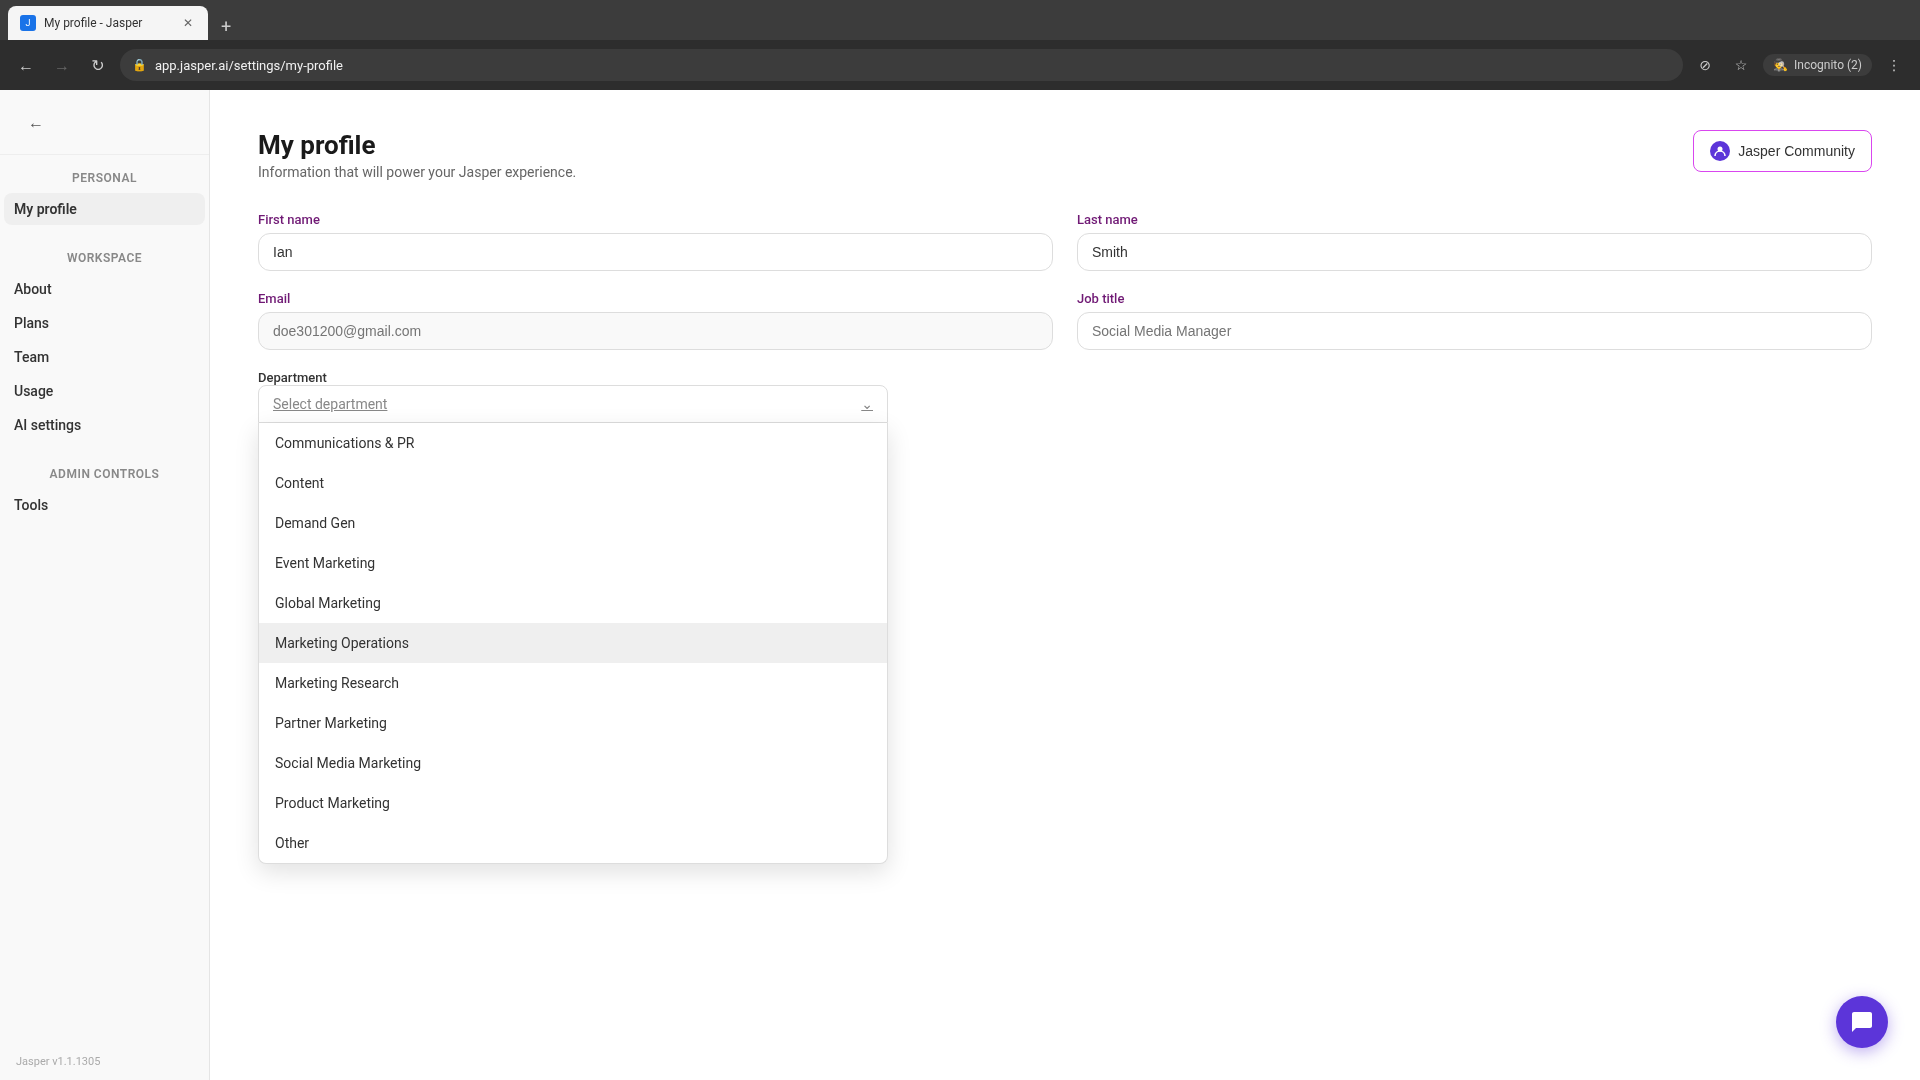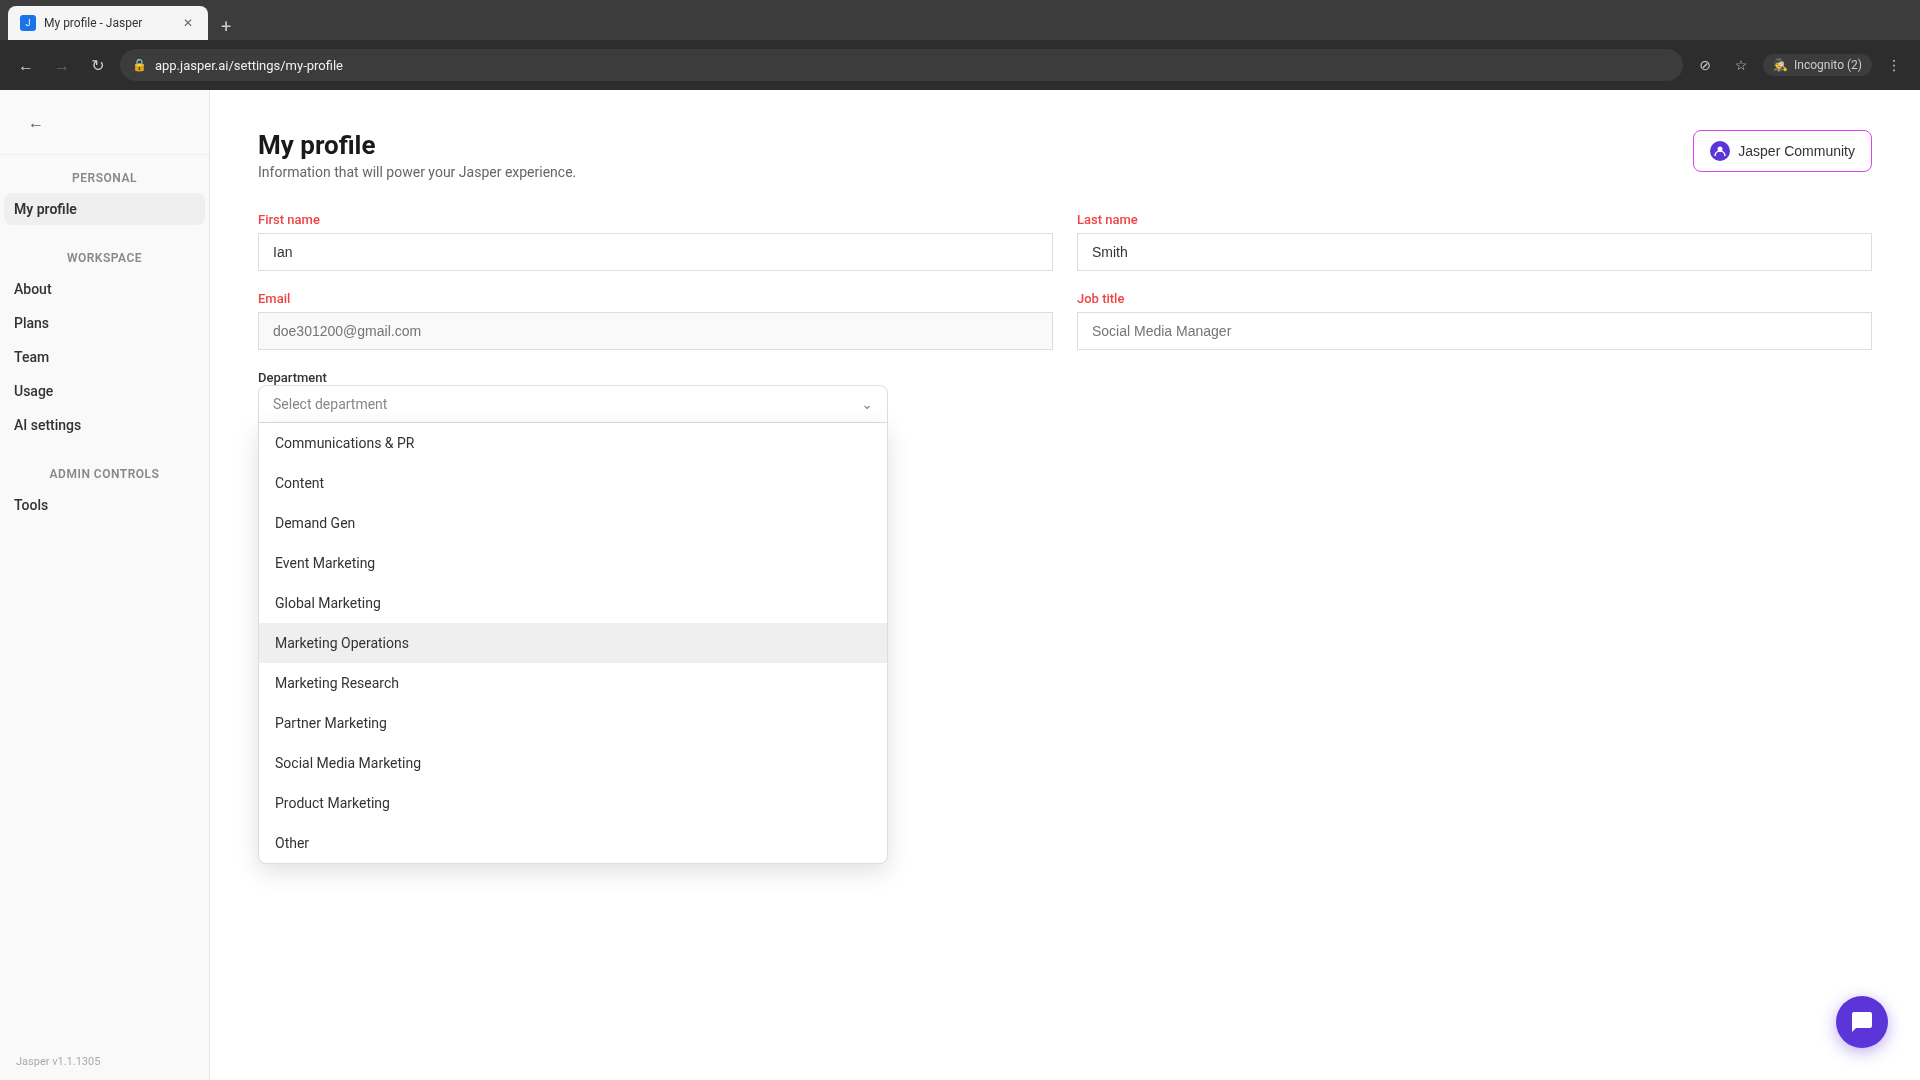--- a/index.html
+++ b/index.html
@@ -41,30 +41,30 @@
     .main { flex: 1; overflow-y: auto; padding: 40px 48px; position: relative; }
     .main-header { display: flex; align-items: flex-start; justify-content: space-between; margin-bottom: 32px; }
     .page-title { font-size: 26px; font-weight: 700; color: #1a1a1a; margin-bottom: 4px; }
     .page-subtitle { font-size: 14px; color: #666; }
     .community-btn { display: flex; align-items: center; gap: 8px; border: 1px solid #d946ef; border-radius: 8px; padding: 10px 16px; background: white; cursor: pointer; font-size: 14px; font-weight: 500; color: #333; white-space: nowrap; }
     .community-icon { width: 20px; height: 20px; border-radius: 50%; background: #5c35d9; display: flex; align-items: center; justify-content: center; color: white; font-size: 10px; flex-shrink: 0; }
 
     
     .form-row { display: flex; gap: 24px; margin-bottom: 20px; }
     .form-group { flex: 1; display: flex; flex-direction: column; gap: 6px; }
-    .form-label { font-size: 13px; font-weight: 500; color: #ef4444; }
-    .form-input { border: 1px solid #ddd; border-radius: 0; padding: 10px 14px; font-size: 14px; color: #333; outline: none; background: white; }
+    .form-label { font-size: 13px; font-weight: 500; color: #701a75; }
+    .form-input { border: 1px solid #ddd; border-radius: 12px; padding: 10px 14px; font-size: 14px; color: #333; outline: none; background: white; }
     .form-input.disabled { background: #f9f9f9; color: #999; }
 
     .department-section { margin-bottom: 20px; }
     .department-label { font-size: 13px; font-weight: 500; color: #333; margin-bottom: 0; }
 
     
     .dropdown-container { position: relative; width: 100%; max-width: 630px; }
-    .dropdown-trigger { width: 100%; border: 1px solid #ddd; border-radius: 8px 8px 0 0; padding: 10px 14px; font-size: 14px; color: #888; background: white; display: flex; align-items: center; justify-content: space-between; cursor: pointer; }
+    .dropdown-trigger { width: 100%; border: 1px solid #ddd; border-radius: 8px 8px 0 0; padding: 10px 14px; font-size: 14px; color: #888; background: white; display: flex; align-items: center; justify-content: space-between; cursor: pointer; text-decoration: underline; }
     .dropdown-menu { position: absolute; top: 100%; left: 0; right: 0; background: white; border: 1px solid #ddd; border-top: none; border-radius: 0 0 8px 8px; box-shadow: 0 8px 24px rgba(0,0,0,0.12); z-index: 100; }
     .dropdown-item { padding: 12px 16px; font-size: 14px; color: #333; cursor: pointer; }
     .dropdown-item.highlighted { background: #efefef; }
 
     
     .chat-bubble { position: fixed; bottom: 32px; right: 32px; width: 52px; height: 52px; background: #5c35d9; border-radius: 50%; display: flex; align-items: center; justify-content: center; cursor: pointer; box-shadow: 0 4px 16px rgba(92,53,217,0.4); }
     .chat-bubble svg { color: white; }
   </style>
 </head>
 <body>

